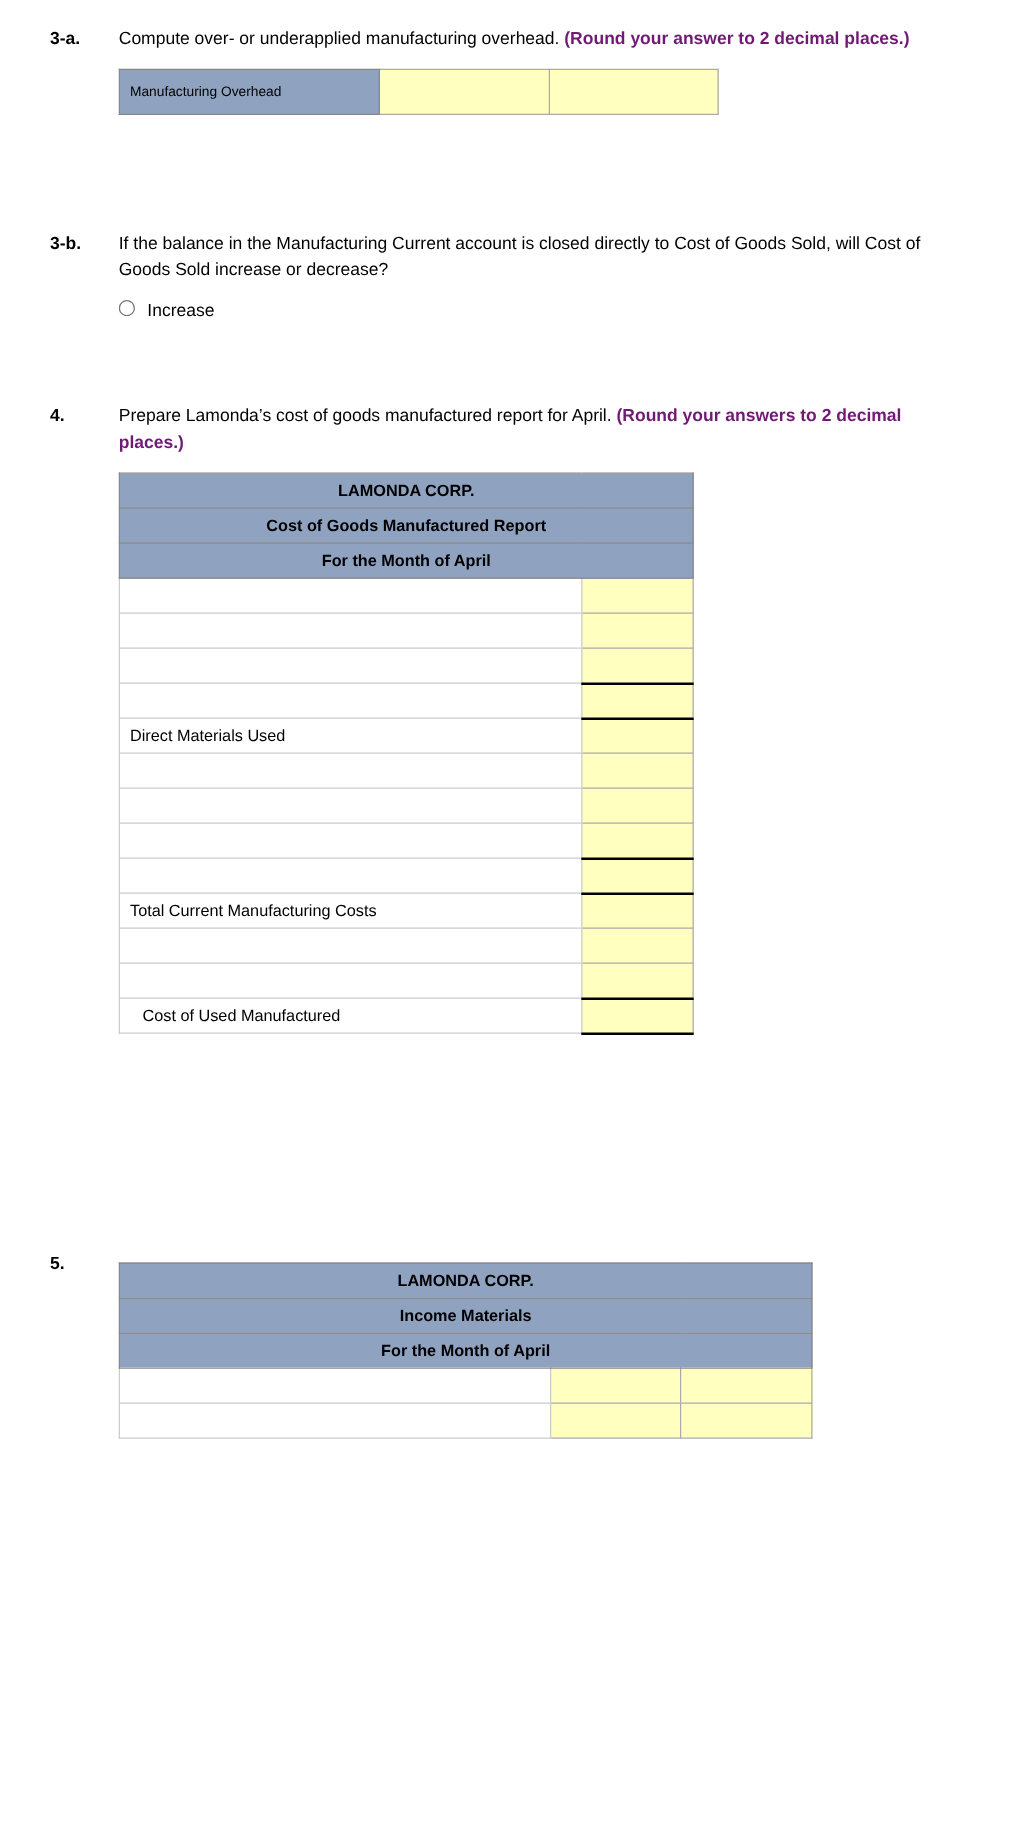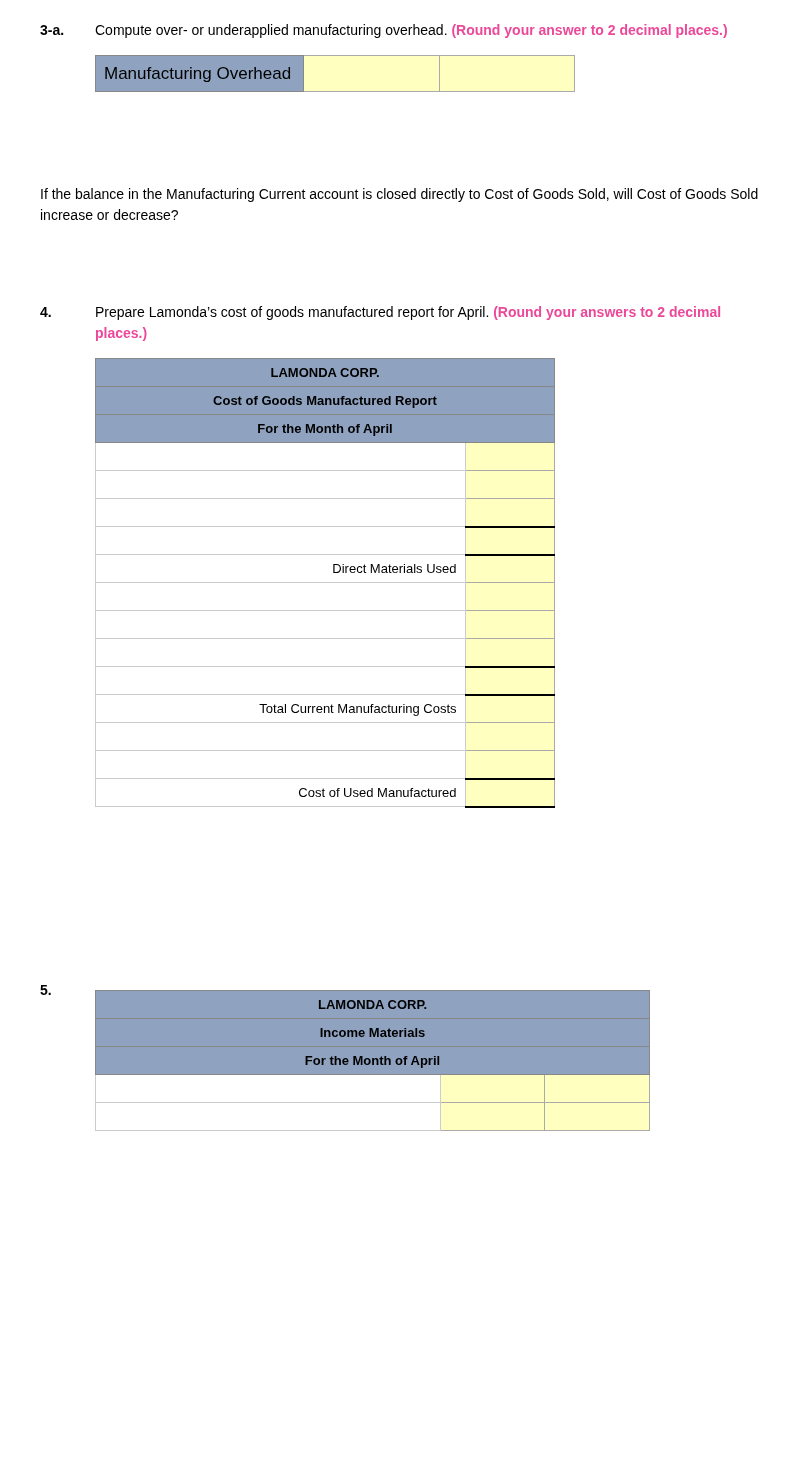--- a/index.html
+++ b/index.html
@@ -22,38 +22,38 @@
       padding-top: 2px;
     }
     .section-content {
       flex: 1;
     }
     .section-title {
       margin-bottom: 14px;
       line-height: 1.5;
     }
     .red-bold {
-      color: #ec4899;
+      color: #701a75;
       font-weight: bold;
     }
     
     .mfg-overhead-table {
       border-collapse: collapse;
       width: 480px;
       margin-top: 10px;
     }
     .mfg-overhead-table td {
       border: 1px solid #888;
       padding: 6px 8px;
       height: 36px;
     }
     .mfg-overhead-table td.label-cell {
       background-color: #8fa3c0;
       color: #000;
-      font-size: 17px;
+      font-size: 11px;
       width: 200px;
     }
     .mfg-overhead-table td.input-cell {
       background-color: #ffffc0;
       width: 130px;
       border: 1px solid #aaa;
     }
     
     .radio-group {
       margin-top: 10px;
@@ -82,21 +82,20 @@
     }
     .cogm-table tr td {
       border: 1px solid #ccc;
       padding: 4px 8px;
       height: 28px;
       font-size: 13px;
     }
     .cogm-table tr td.label-col {
       width: 310px;
       background: #fff;
-      text-align: right;
     }
     .cogm-table tr td.value-col {
       width: 75px;
       background: #ffffc0;
       border: 1px solid #aaa;
     }
     
     .is-table {
       border-collapse: collapse;
       width: 555px;
@@ -157,23 +156,30 @@
         <td class="input-cell"><input type="text" style="width: 100%; border: none; background: transparent; outline: none;"></td>
       </tr>
     </tbody>
       </table>
   </div>
 </div>
 
 <div class="large-spacer"></div>
 
 <div class="section">
+  <div class="section-label">
+    <span>3-b.</span>
+  </div>
   <div class="section-content">
     <div class="section-title">If the balance in the Manufacturing Current account is closed directly to Cost of Goods Sold, will Cost of Goods Sold increase or decrease?</div>
     <div class="radio-group">
+      <label>
+        <input type="radio" name="cogs-change" value="increase" style="">
+        <span>Increase</span>
+      </label>
     </div>
   </div>
 </div>
 
 <div class="question-spacer"></div>
 
 <div class="section">
   <div class="section-label">
     <span>4.</span>
   </div>

